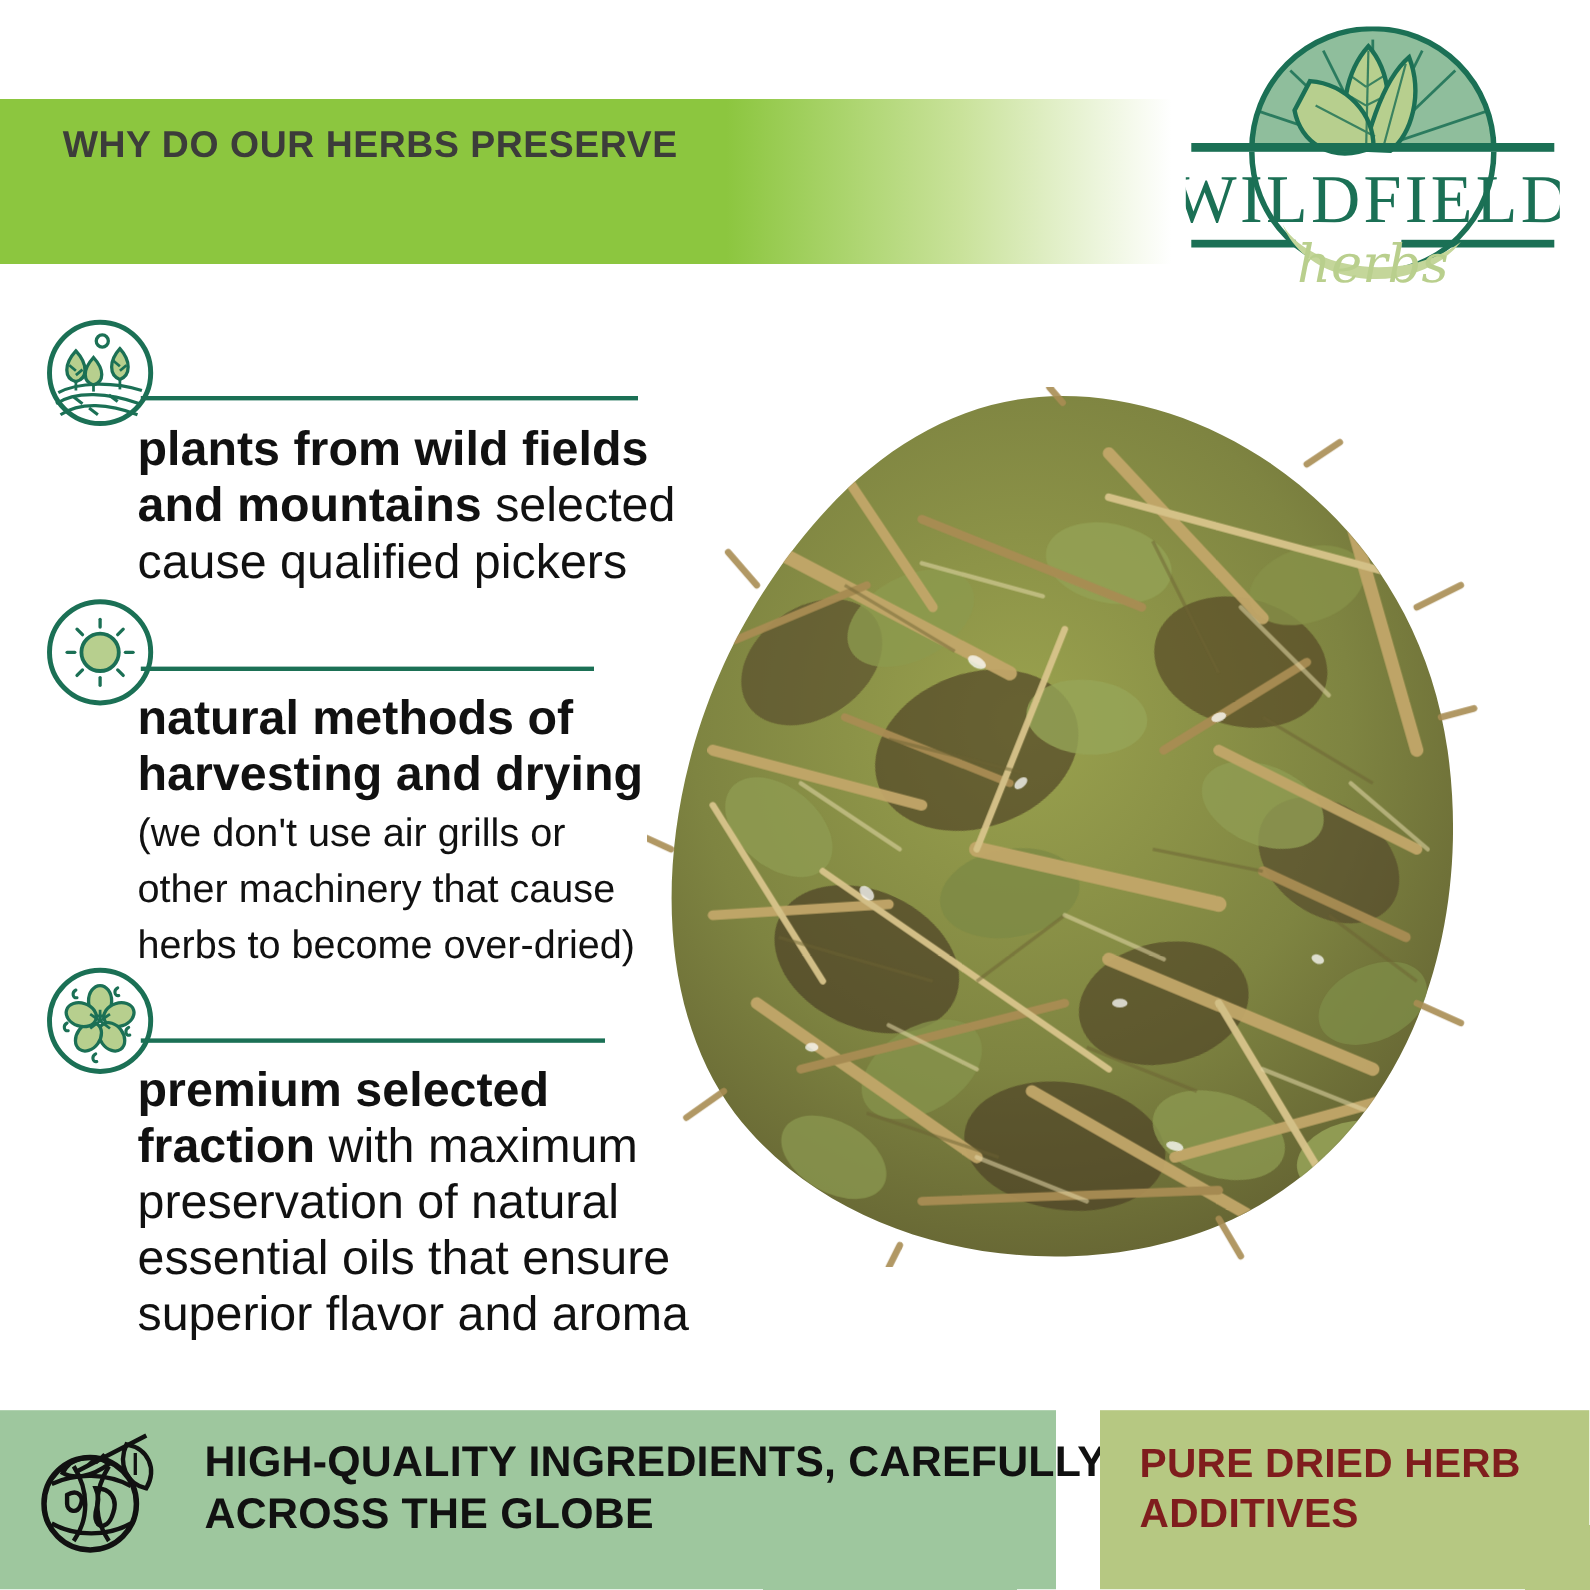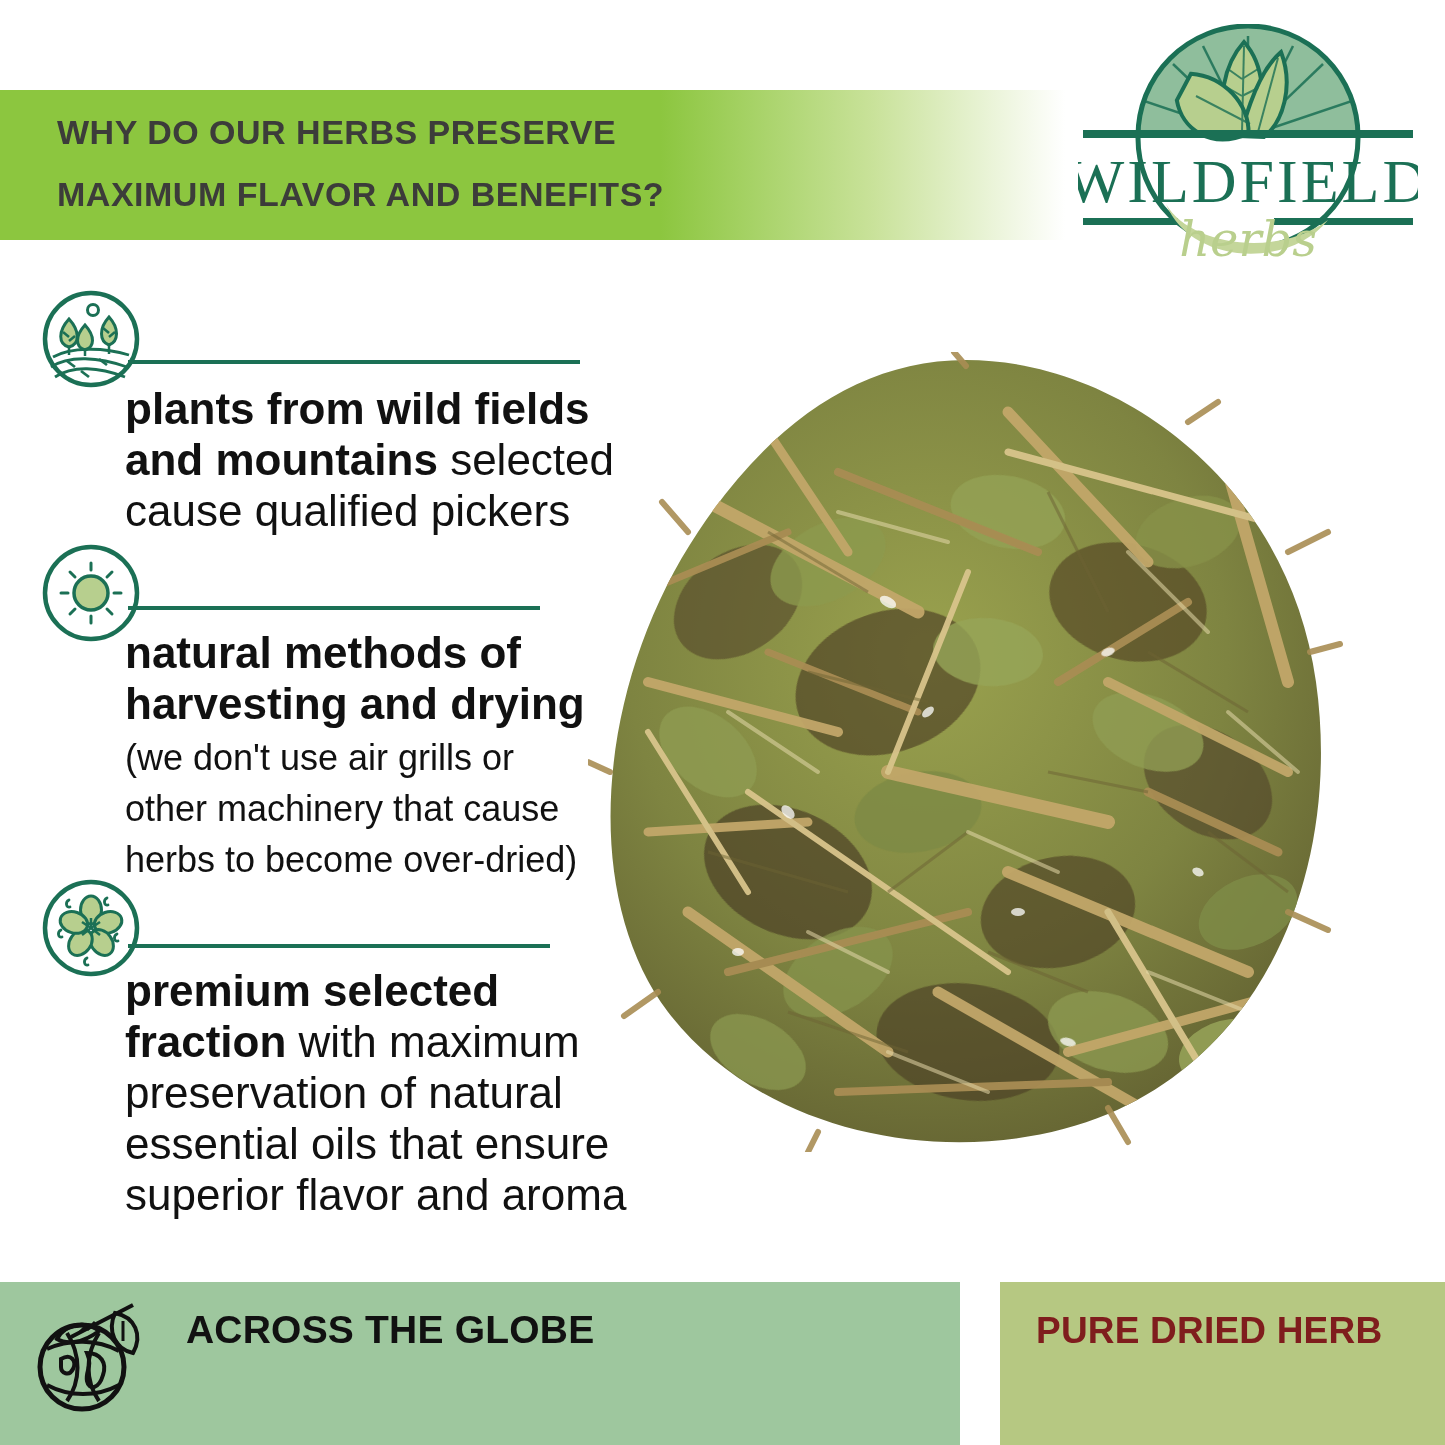--- a/index.html
+++ b/index.html
@@ -46,21 +46,20 @@
     font-size:37px;line-height:45px;font-weight:bold;color:#7f1d1d;
     letter-spacing:0.2px;}
   .fl{display:block;white-space:nowrap;}
 </style>
 </head>
 <body>
 
 <div class="header-band"></div>
 <div class="header-title">
   <span class="hl">WHY DO OUR HERBS PRESERVE</span>
-  <span class="hl">MAXIMUM FLAVOR AND BENEFITS?</span>
 </div>
 
 <div class="logo">
   <svg viewBox="0 0 340 245">
     <clipPath id="domeClip">
         <path d="M60 112 A110 110 0 0 1 280 112 Z"></path>
       </clipPath>
     <g clip-path="url(#domeClip)">
       <rect x="55" y="0" width="235" height="120" fill="#8fbe9c"></rect>
       <g stroke="#1b7055" stroke-width="2.5" fill="none" opacity="0.85">
@@ -327,19 +326,21 @@
     <path d="M88 16 C108 20 116 38 106 56 C88 52 80 34 88 16 Z" fill="none" stroke="#111" stroke-width="4"></path>
     <path d="M44 40 L106 8" fill="none" stroke="#111" stroke-width="4"></path>
     <g stroke="#111" stroke-width="3" fill="none">
       <path d="M52 36 L60 28"></path>
         <path d="M60 33 L68 25"></path>
       <path d="M96 44 L96 24"></path>
     </g>
   </svg>
 </div>
 <div class="footer-left-text">
+  <span class="fl">HIGH-QUALITY INGREDIENTS, CAREFULLY</span>
   <span class="fl">ACROSS THE GLOBE</span>
 </div>
 
 <div class="footer-right"></div>
 <div class="footer-right-text">
   <span class="fl">PURE DRIED HERB</span>
+  <span class="fl">ADDITIVES</span>
 </div>
 
 </body></html>

